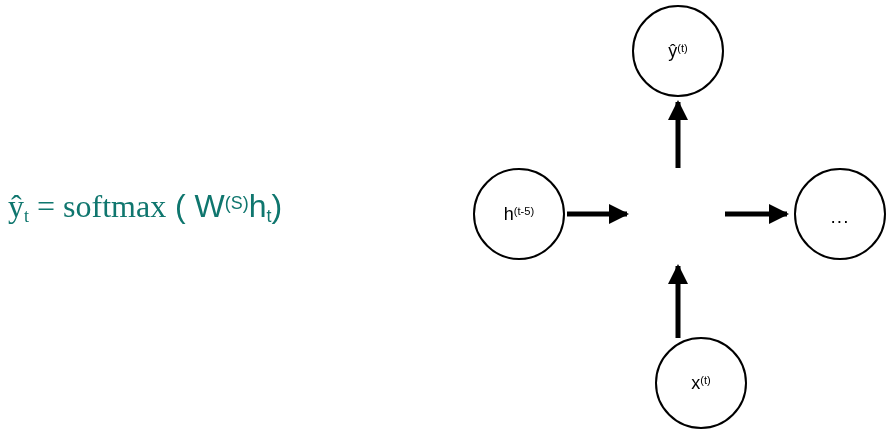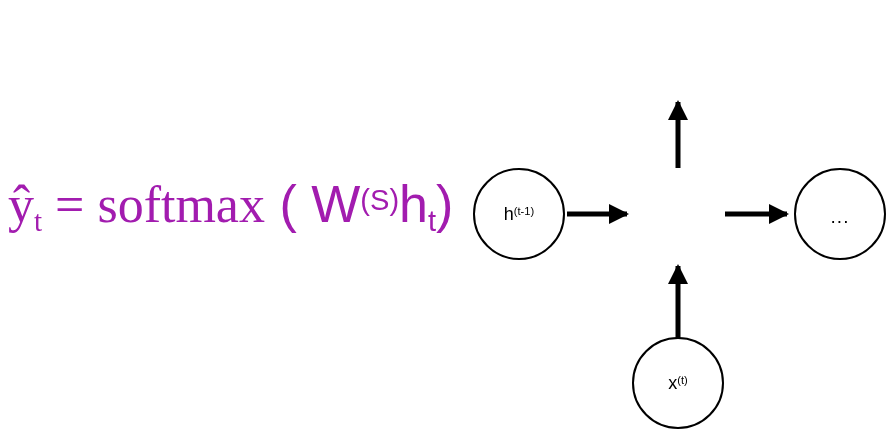--- a/index.html
+++ b/index.html
@@ -13,25 +13,25 @@
     width: 893px;
     height: 431px;
     background: #ffffff;
     overflow: hidden;
   }
 
   
   #formula {
     position: absolute;
     left: 8px;
-    top: 178px;
+    top: 190px;
     white-space: nowrap;
-    color: #a21caf;
+    color: #0f766e;
     line-height: 1;
-    font-size: 52px;
+    font-size: 32px;
   }
   .f-serif {
     font-family: "Liberation Serif", "DejaVu Serif", serif;
   }
   .f-sans {
     font-family: "Liberation Sans", "DejaVu Sans", sans-serif;
   }
   .sub {
     font-size: 0.56em;
     vertical-align: -0.30em;
@@ -108,28 +108,31 @@
 
       <line x1="567" y1="214" x2="627" y2="214" stroke="#000000" stroke-width="5" marker-end="url(#head)"></line>
 
       <line x1="725" y1="214" x2="787" y2="214" stroke="#000000" stroke-width="5" marker-end="url(#head)"></line>
 
       <line x1="678" y1="168" x2="678" y2="102" stroke="#000000" stroke-width="5" marker-end="url(#head)"></line>
 
       <line x1="678" y1="338" x2="678" y2="266" stroke="#000000" stroke-width="5" marker-end="url(#head)"></line>
     </svg>
 
+    <div class="node" style="left:632px; top:5px; width:92px; height:92px;">
+      <span class="node-label"><span>ŷ</span><span class="sup">(t)</span></span>
+    </div>
 
     <div class="node" style="left:473px; top:168px; width:92px; height:92px;">
-      <span class="node-label"><span>h</span><span class="sup">(t-1)</span></span>
+      <span class="node-label"><span>h</span><span class="sup">(t-5)</span></span>
     </div>
 
 
     <div class="node" style="left:794px; top:168px; width:92px; height:92px;">
       <span class="ellipsis-label">...</span>
     </div>
 
-    <div class="node" style="left:632px; top:337px; width:92px; height:92px;">
+    <div class="node" style="left:655px; top:337px; width:92px; height:92px;">
       <span class="node-label"><span>x</span><span class="sup">(t)</span></span>
     </div>
 
   </div>
 </div>
 
 </body></html>

